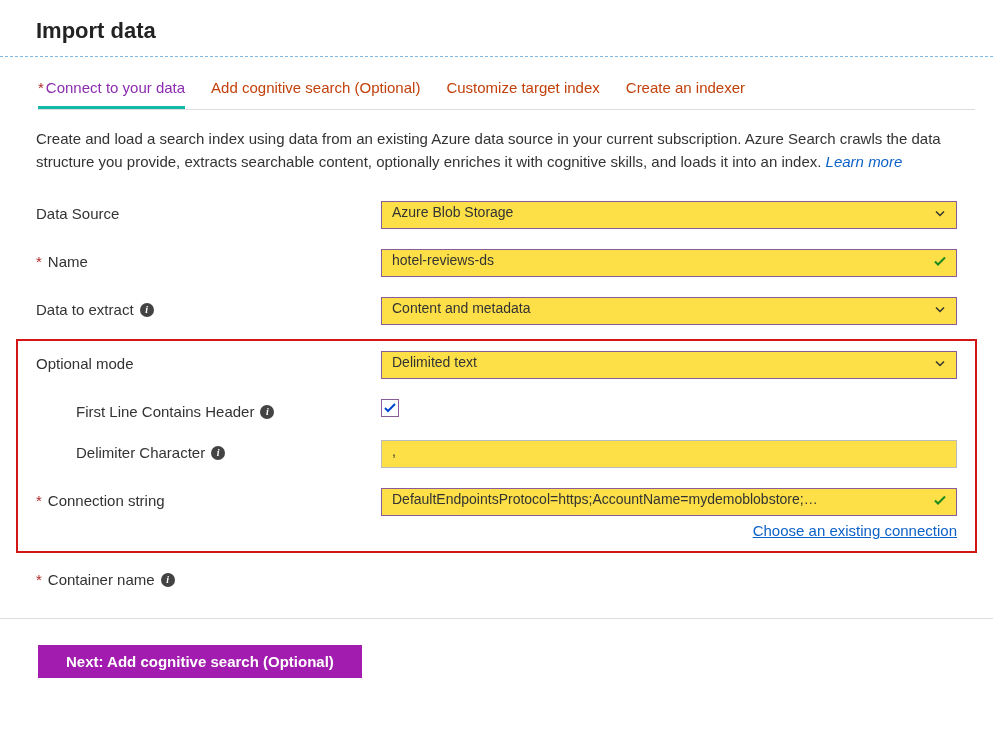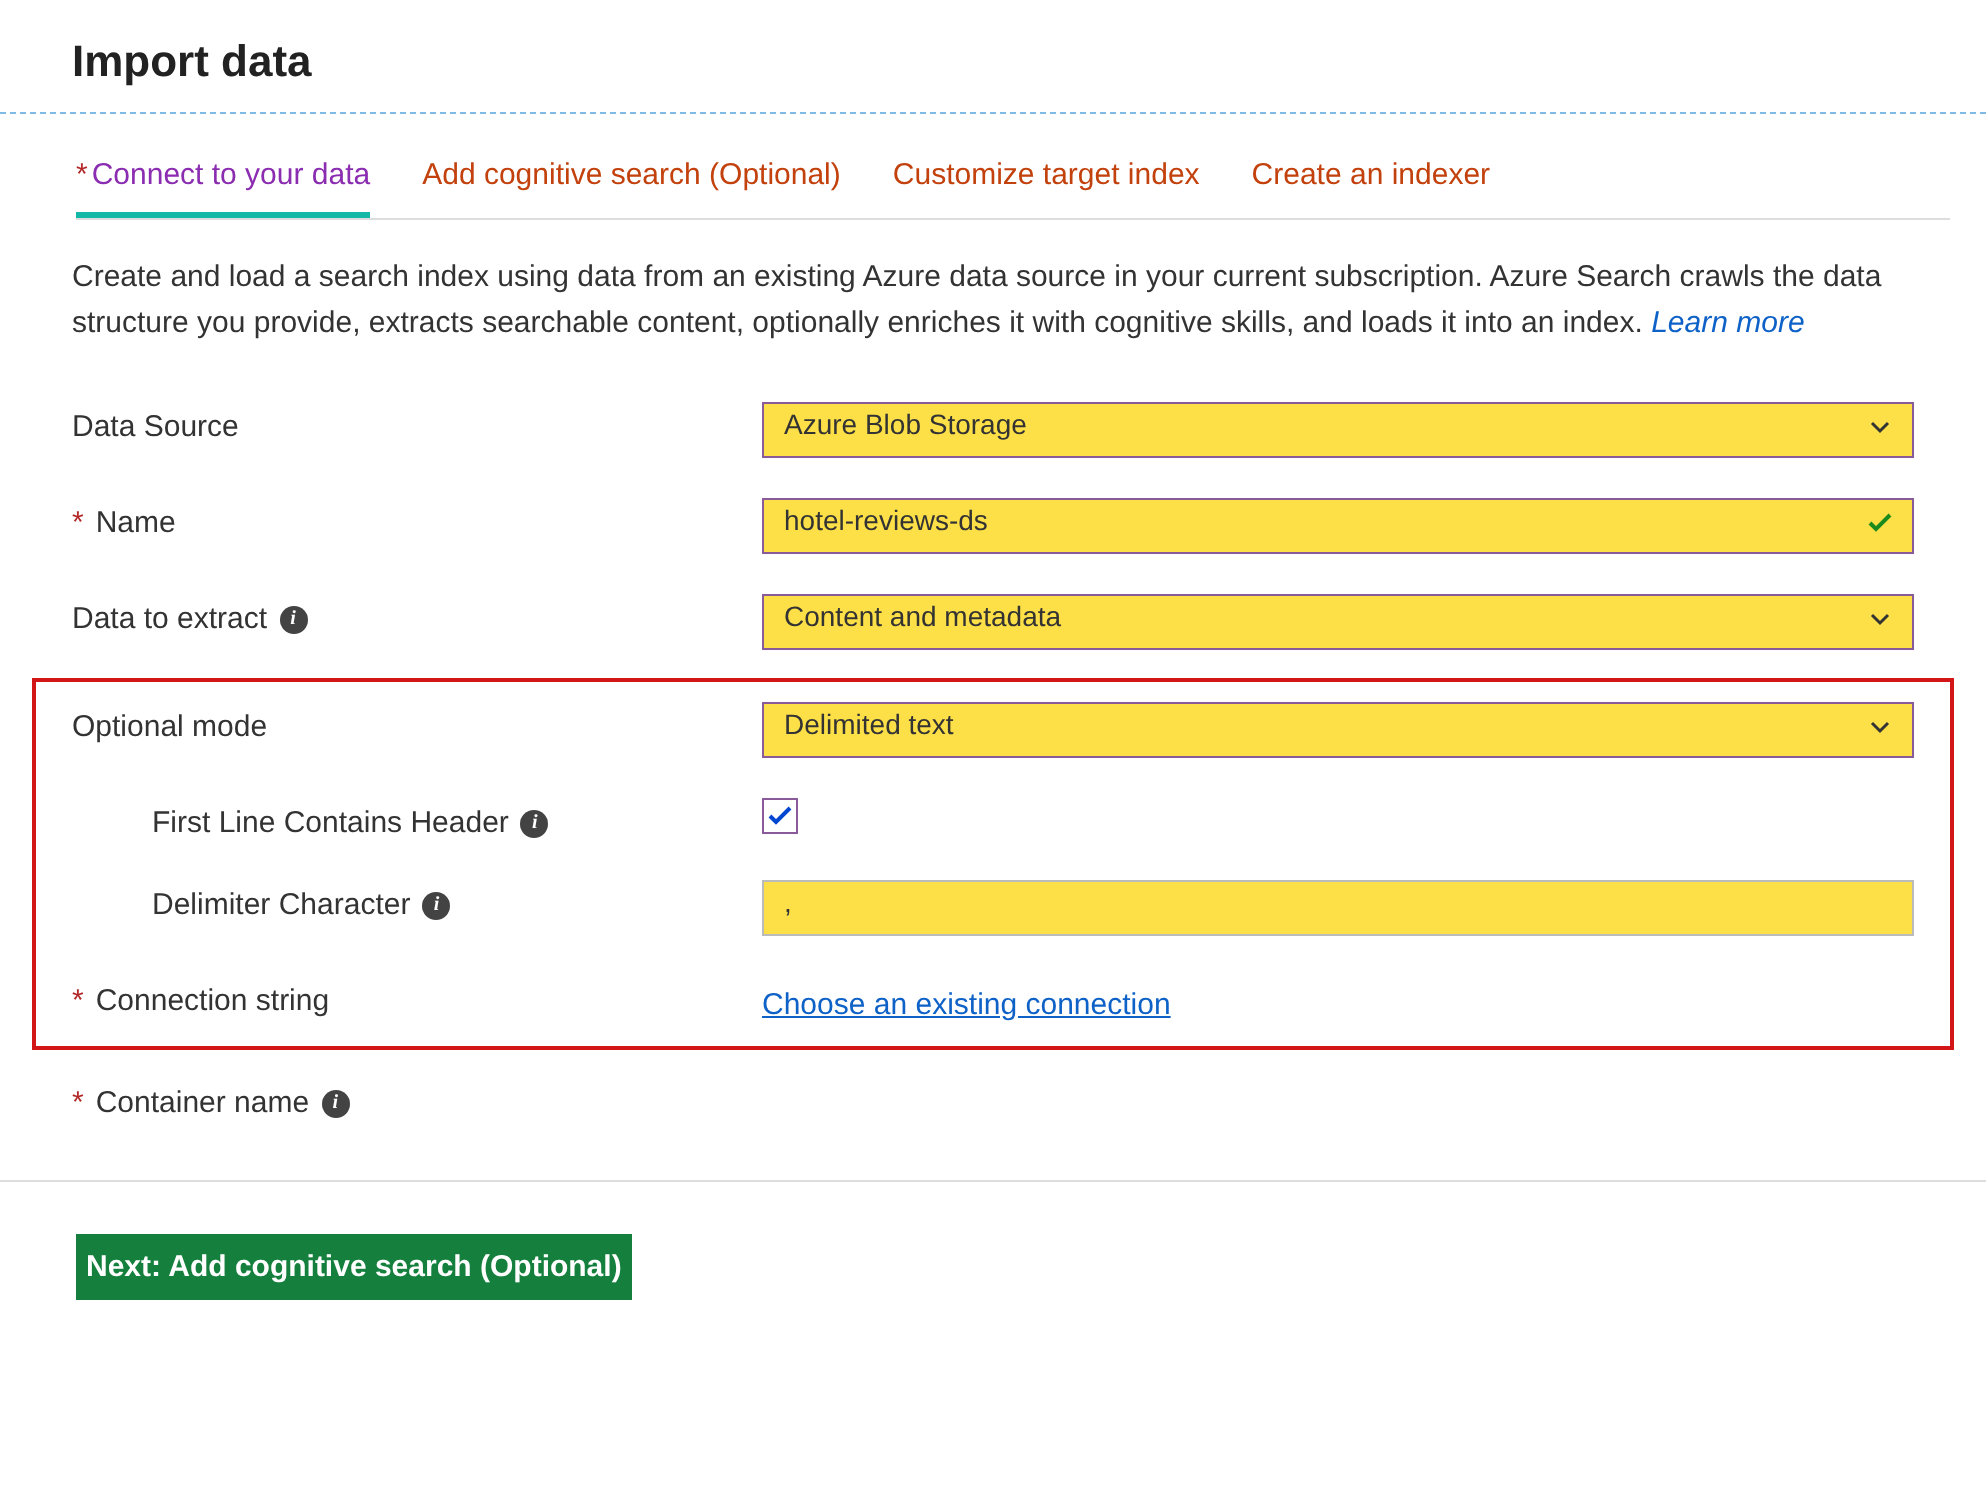--- a/index.html
+++ b/index.html
@@ -129,33 +129,34 @@
   .highlight-box {
     border: 2px solid #d21616;
     margin: 4px -20px;
     padding: 0 18px;
   }
   .link-small {
     color: #0e62c7;
     font-size: 15px;
     padding: 6px 0 2px 0;
     display: block;
+    text-align: right;
   }
   .footer-divider {
     border: 0;
     border-top: 1px solid #ddd;
     margin: 10px 0 0 0;
   }
   .next-button {
-    background: #15803d;
+    background: #a21caf;
     color: #fff;
     border: none;
     font-size: 15px;
     font-weight:600;
-    padding: 8px 5px;
+    padding: 8px 28px;
     margin: 26px 0 0 38px;
     cursor: pointer;
   }
   .truncate { white-space:nowrap; overflow:hidden; text-overflow:ellipsis; display:block; }
 </style>
 </head>
 <body>
 
 
 
@@ -264,20 +265,30 @@
         </div>
       </div>
     </div>
 
     <div class="form-row" style="align-items:flex-start;">
       <div class="form-label">
           <span class="required-ast">*</span>
           <span>Connection string</span>
         </div>
       <div class="form-control">
+        <div class="input-wrap">
+          <div class="input">
+              <span class="truncate">DefaultEndpointsProtocol=https;AccountName=mydemoblobstore;…</span>
+            </div>
+          <span class="check-valid">
+            <svg width="14" height="14" viewBox="0 0 14 14">
+                <path d="M2 7l3 3 7-7" stroke="#1d8a1d" stroke-width="2" fill="none"></path>
+              </svg>
+          </span>
+        </div>
         <a class="link-small" href="#">Choose an existing connection</a>
       </div>
     </div>
 
   </div>
 
   <div class="form-row">
     <div class="form-label">
       <span class="required-ast">*</span>
         <span>Container name</span>

